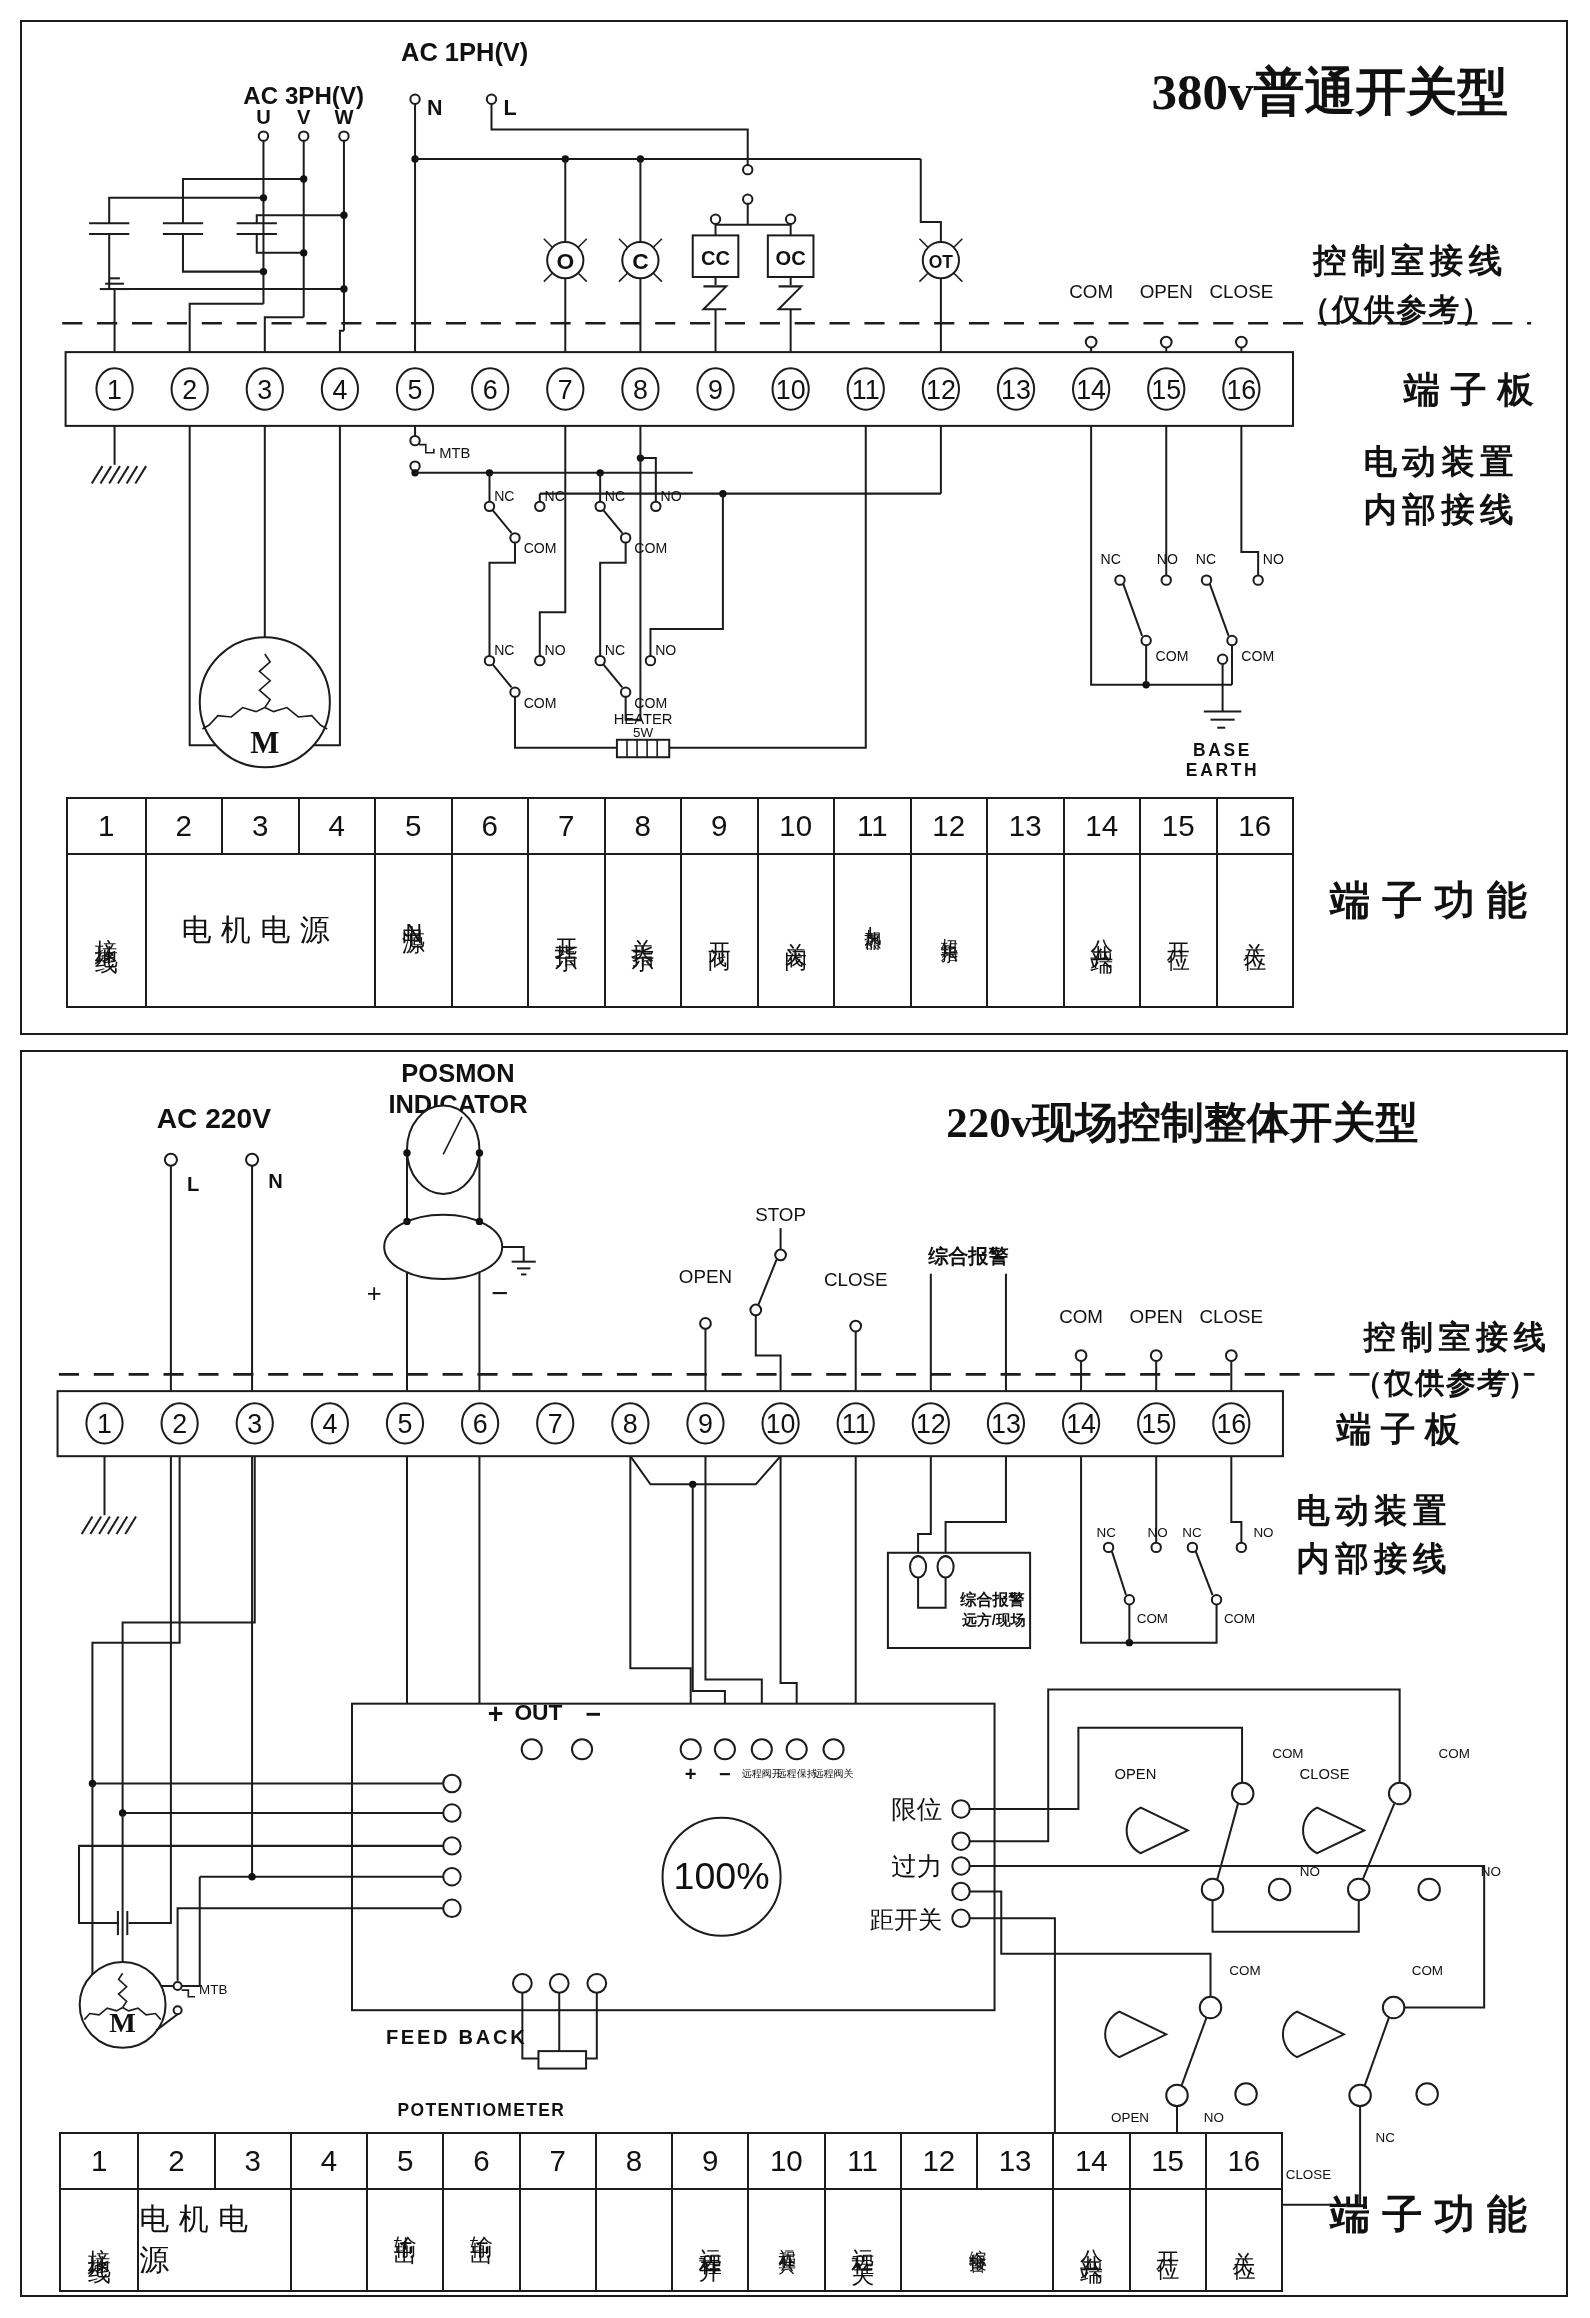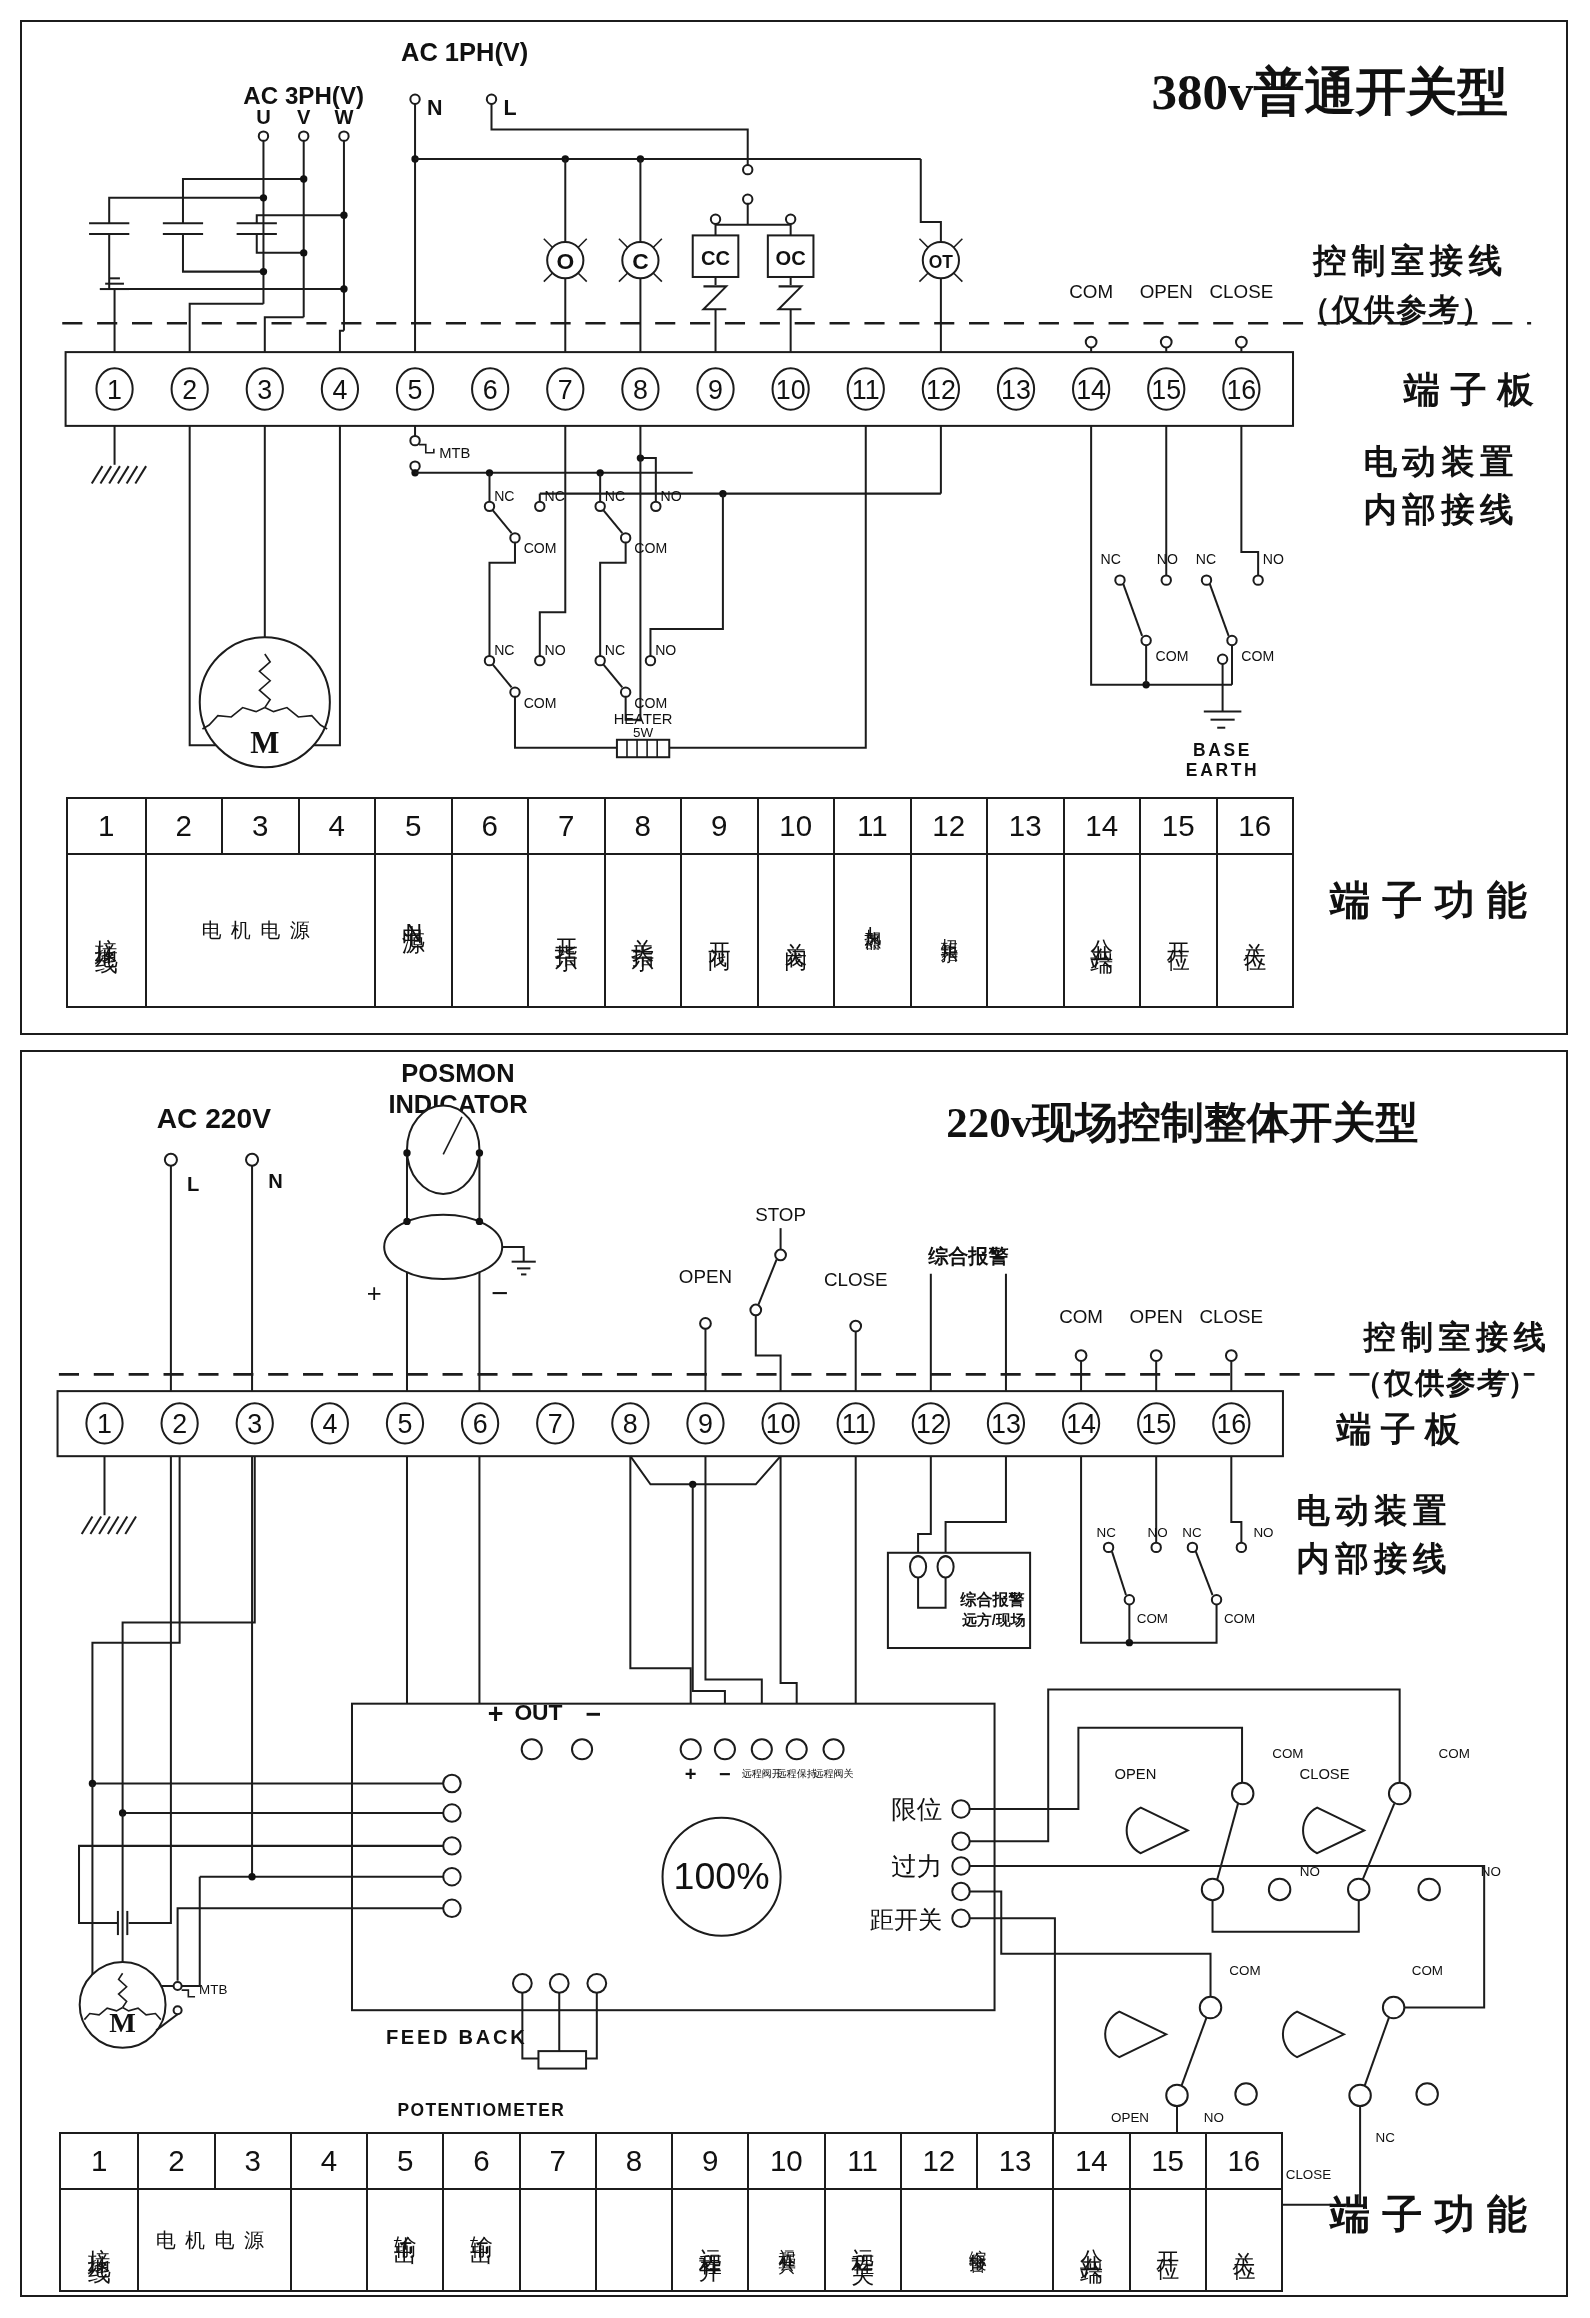--- a/index.html
+++ b/index.html
@@ -12,21 +12,21 @@
   .thin{stroke:#1c1c1c;stroke-width:2.4;fill:none;}
   .oc{stroke:#1c1c1c;stroke-width:3;fill:#fff;}
   .dot{fill:#111;stroke:none;}
   .dash{stroke:#1c1c1c;stroke-width:4;fill:none;stroke-dasharray:30 22;}
   .ftable{position:absolute;display:grid;border:2px solid #1c1c1c;background:#fff;}
   .cell{border-left:2px solid #1c1c1c;display:flex;align-items:center;justify-content:center;overflow:hidden;}
   .cell.first{border-left:none;}
   .numrow{border-bottom:2px solid #1c1c1c;font-size:29.5px;}
   .vtxt{writing-mode:vertical-rl;text-orientation:upright;letter-spacing:6.7px;font-size:23px;line-height:1;}
   .vsm{writing-mode:vertical-rl;text-orientation:upright;letter-spacing:2.7px;font-size:17.4px;line-height:1;}
-  .htxt{font-size:20px;letter-spacing:9.4px;}
+  .htxt{font-size:30px;letter-spacing:9.4px;}
   .serif{font-family:"Liberation Serif",serif;}
 </style>
 </head>
 <body>
 
 <div id="page">
 
 <div class="panel" style="left:20px;top:20px;width:1544px;height:1011px;">
 <svg width="1544" height="1011" viewBox="0 0 2302 1507">
 

